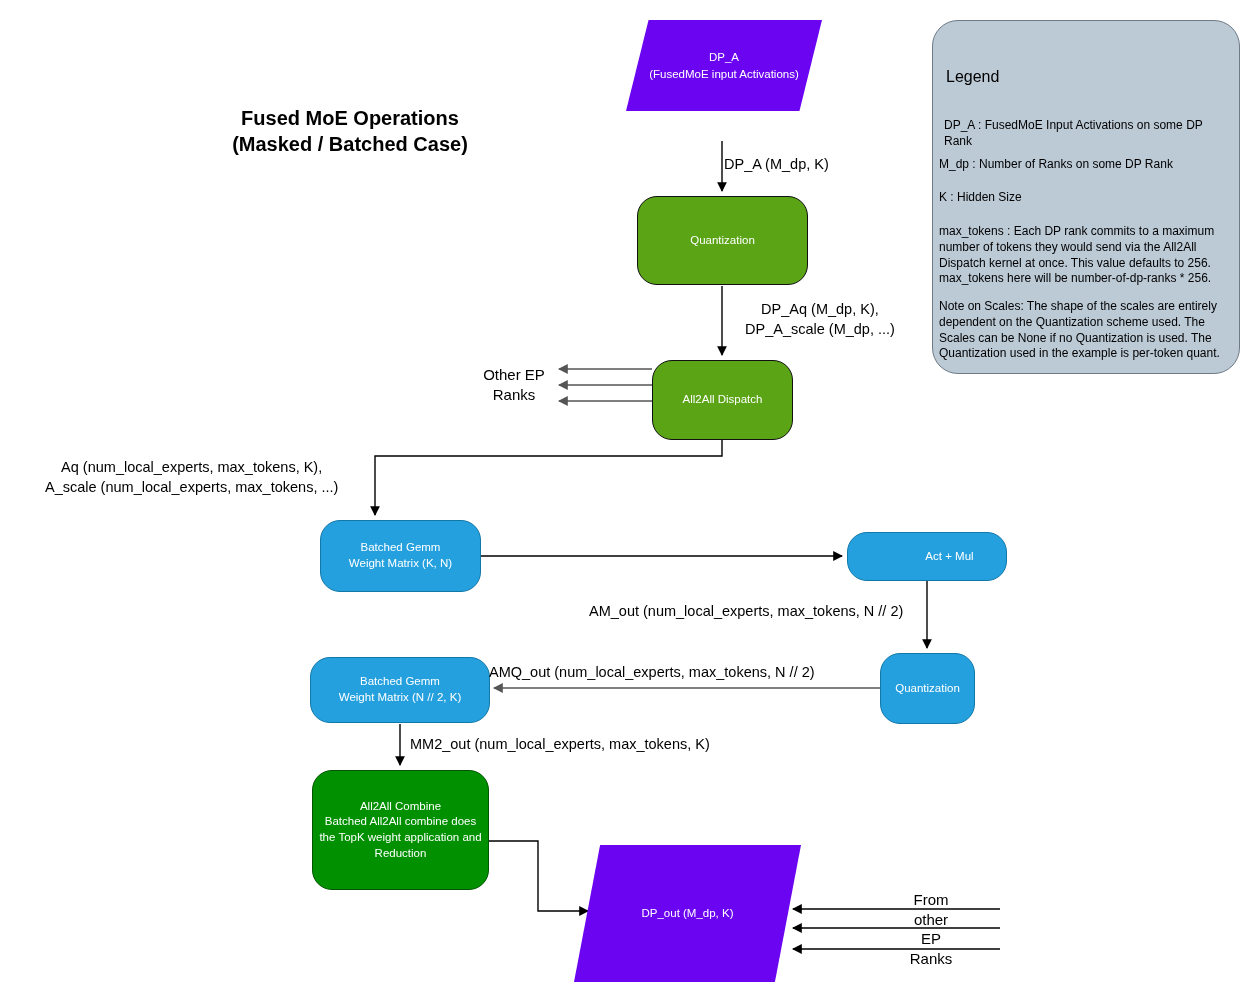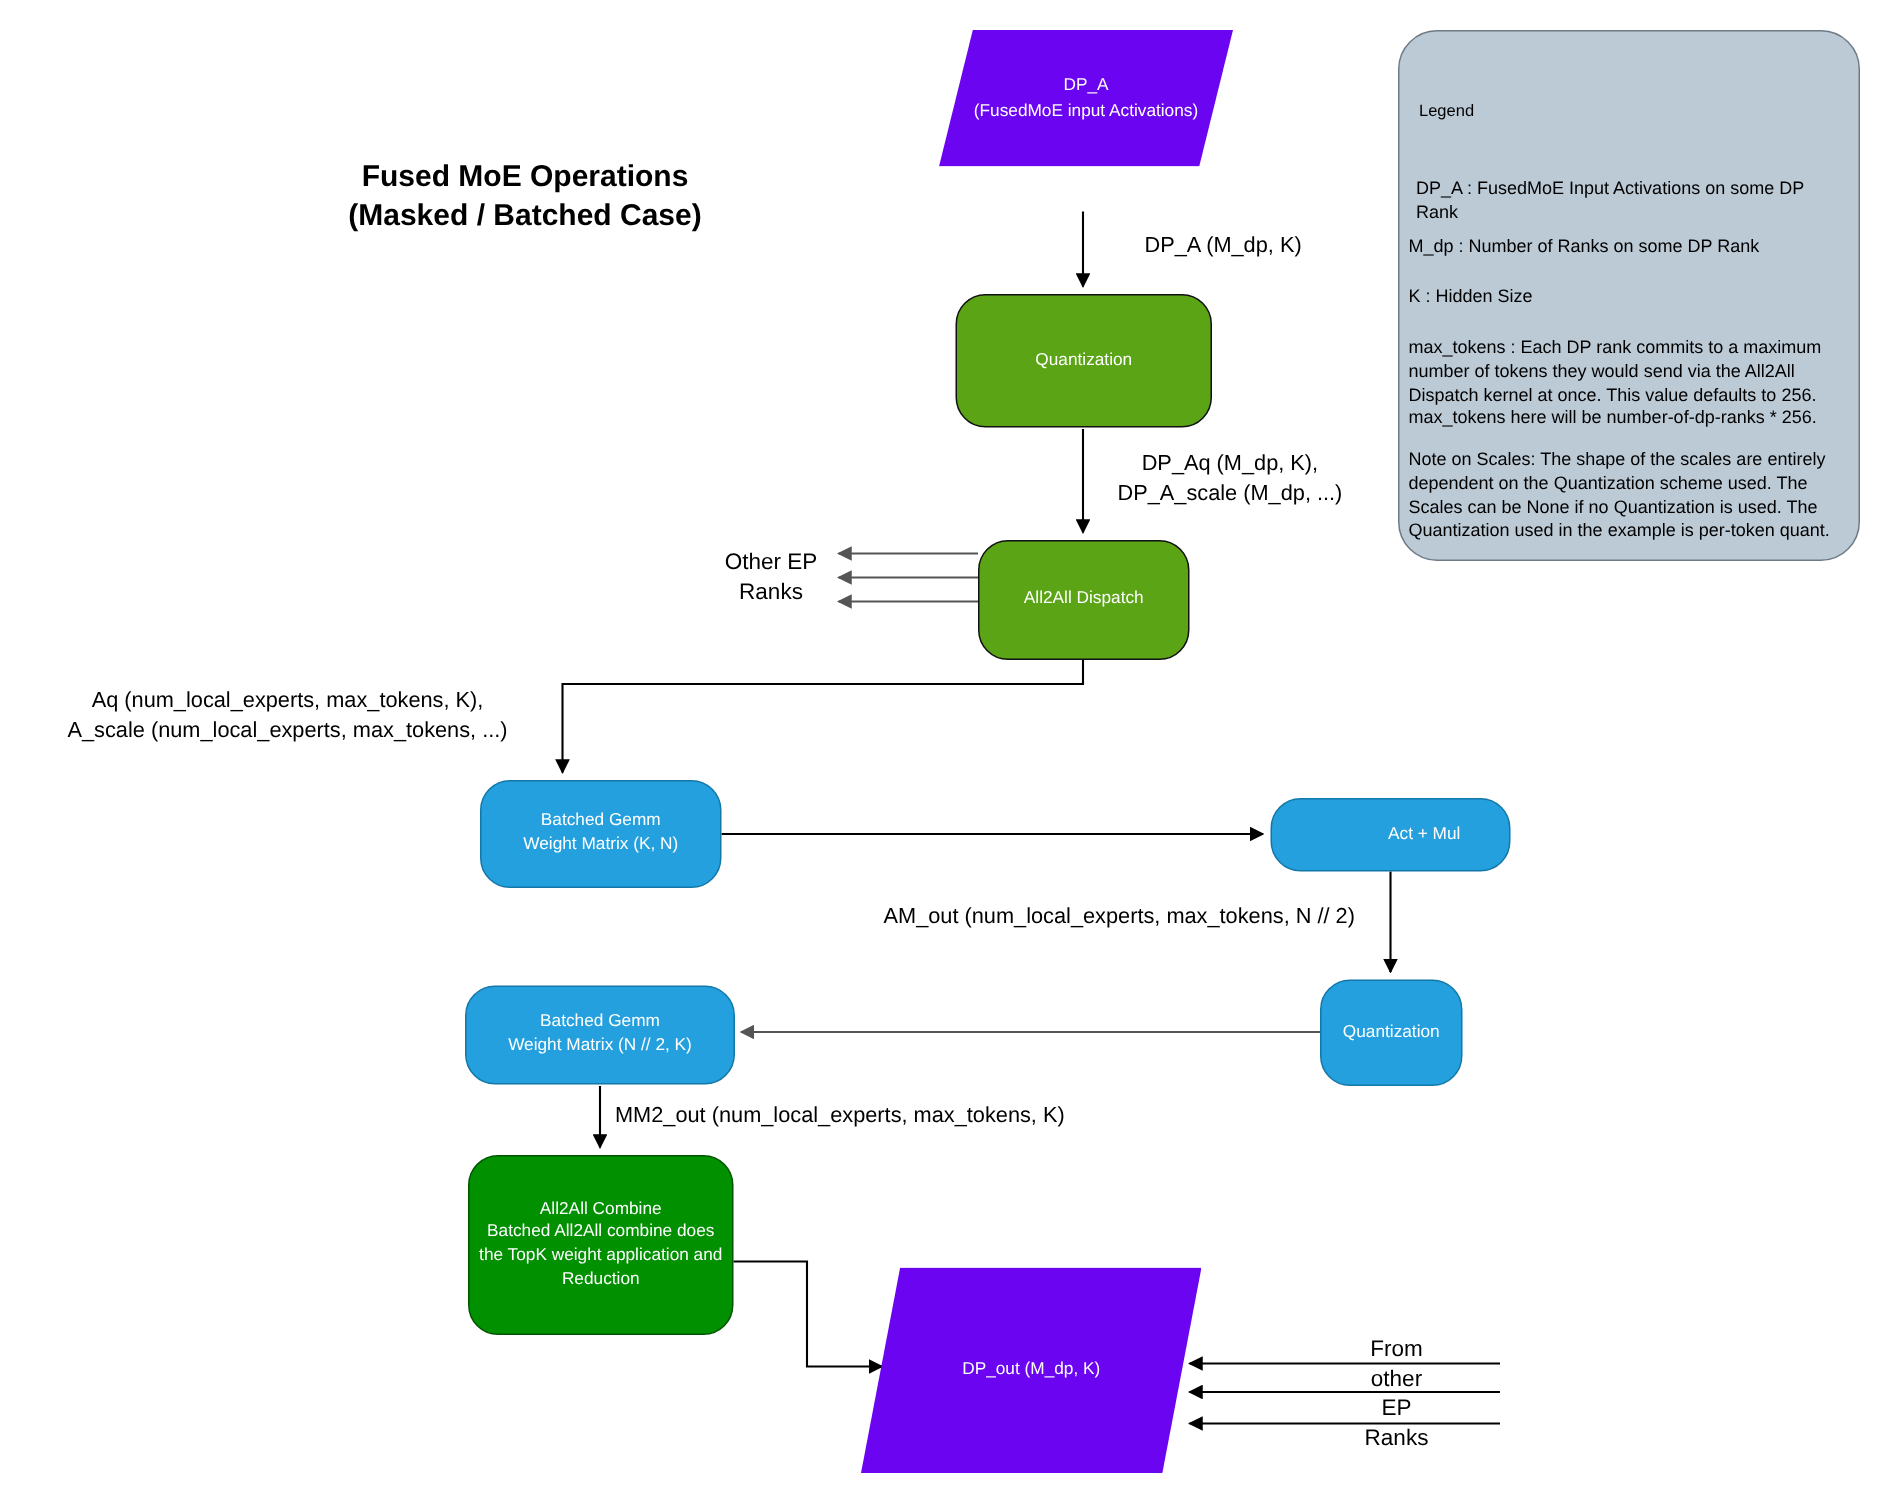--- a/index.html
+++ b/index.html
@@ -92,21 +92,21 @@
     height: 354px;
     background: #BCCAD6;
     border: 1px solid #6e7b86;
     border-radius: 26px;
     box-sizing: border-box;
   }
   .legend-title {
     position: absolute;
     left: 946px;
     top: 68px;
-    font-size: 11px;
+    font-size: 16px;
     color: #000000;
   }
   .legend-entry {
     position: absolute;
     font-size: 12px;
     color: #000000;
     line-height: 1.32;
     width: 286px;
   }
   .side-label {
@@ -178,31 +178,32 @@
   <div class="node rect-node blue" style="left: 310px; top: 657px; width: 180px; height: 66px; white-space: pre;">Batched Gemm
 Weight Matrix (N // 2, K)</div>
 
   <div class="node rect-node dkgreen" style="left: 312px; top: 770px; width: 177px; height: 120px; white-space: pre;">All2All Combine
 Batched All2All combine does
 the TopK weight application and
 Reduction</div>
 
   <div class="para-node para-out" style="left:574px; top:845px; width:227px; height:137px;">DP_out (M_dp, K)</div>
 
-  <div class="edge-label" style="left:763px; top:155px;">DP_A (M_dp, K)</div>
+  <div class="edge-label" style="left:724px; top:155px;">DP_A (M_dp, K)</div>
 
   <div class="edge-label center" style="left: 745px; top: 300px; white-space: pre;">DP_Aq (M_dp, K),
 DP_A_scale (M_dp, ...)</div>
 
   <div class="edge-label center" style="left: 45px; top: 458px; white-space: pre;">Aq (num_local_experts, max_tokens, K),
 A_scale (num_local_experts, max_tokens, ...)</div>
 
 
   <div class="edge-label" style="left:589px; top:602px;">AM_out (num_local_experts, max_tokens, N // 2)</div>
 
+  <div class="edge-label" style="left:489px; top:663px;">AMQ_out (num_local_experts, max_tokens, N // 2)</div>
 
   <div class="edge-label" style="left:410px; top:735px;">MM2_out (num_local_experts, max_tokens, K)</div>
 
   <div class="side-label" style="left: 470px; top: 365px; width: 88px; white-space: pre;">Other EP
 Ranks</div>
 
   <div class="side-label" style="left: 898px; top: 890px; width: 66px; white-space: pre;">From
 other
 EP
 Ranks</div>

